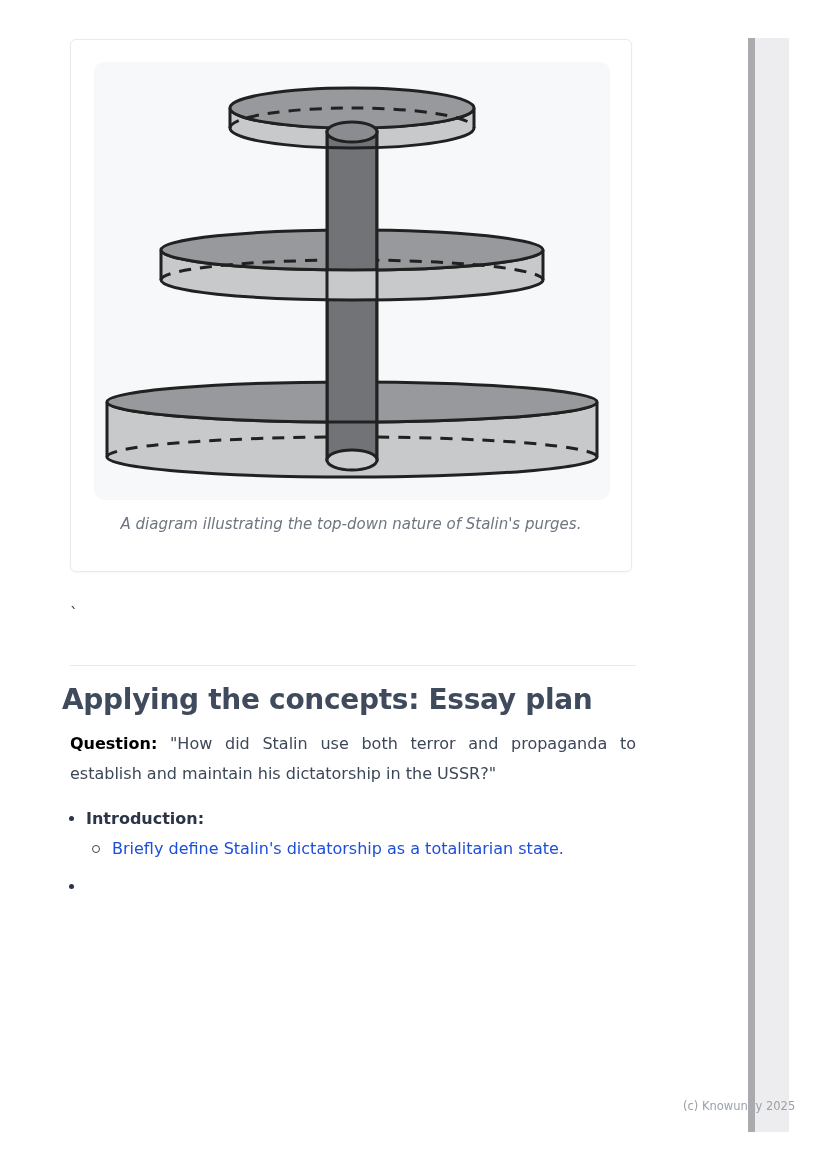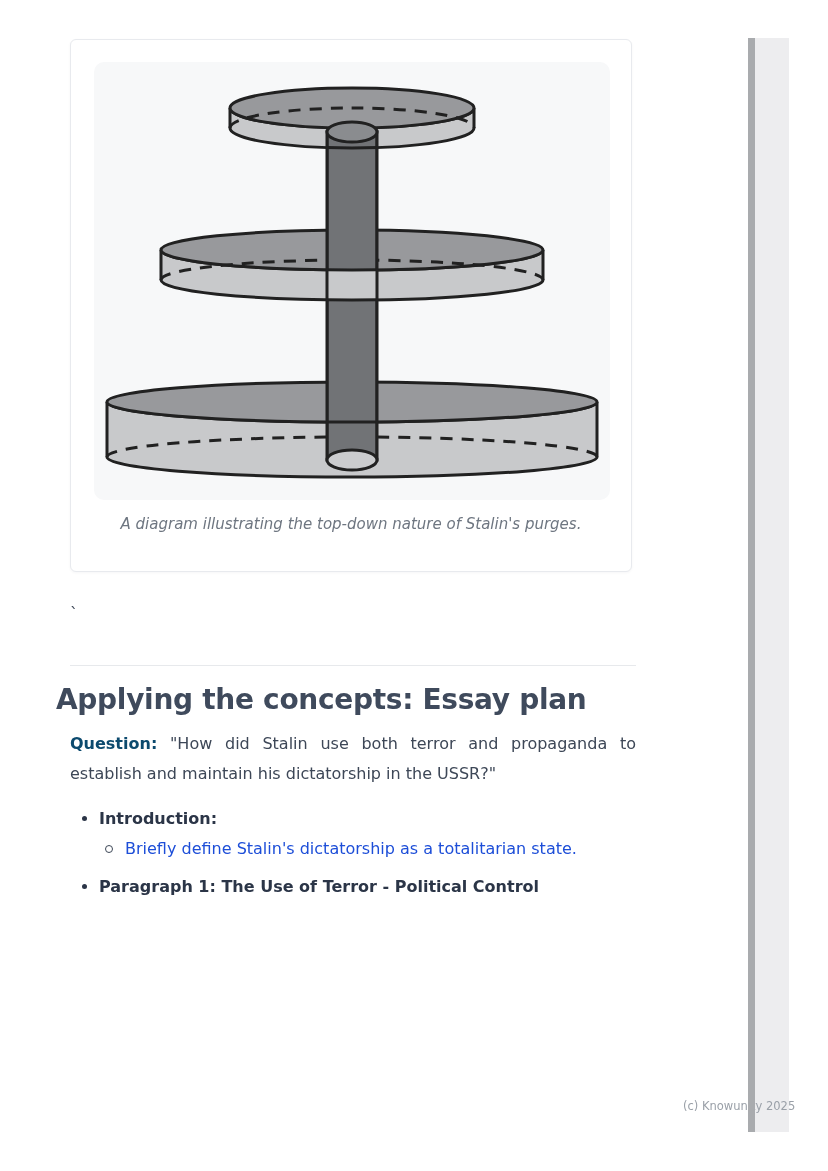--- a/index.html
+++ b/index.html
@@ -29,31 +29,31 @@
   .d-outline{stroke:#212121;stroke-width:3;}
   .d-line{stroke:#212121;stroke-width:3;fill:none;}
   .d-dash{stroke:#212121;stroke-width:3;fill:none;stroke-dasharray:12 9;}
   
   .stray{position:absolute;left:70px;top:604px;font-size:16px;margin:0;}
   .divider{
     position:absolute;left:70px;top:665px;width:566px;height:0;
     border:none;border-top:1px solid #e7e9ec;margin:0;
   }
   .section-heading{
-    position:absolute;left:56px;top:682px;width:566px;margin:0;
+    position:absolute;left:62px;top:682px;width:566px;margin:0;
     font-size:28px;line-height:36px;font-weight:700;letter-spacing:-0.3px;
     color:#3f4a5c;
   }
   .question{
     position:absolute;left:70px;top:729px;width:566px;margin:0;
     font-size:16px;line-height:30px;text-align:justify;color:#3d4757;
   }
-  .question b{color:#0c4a6e;}
+  .question b{color:#000000;}
   
-  .outline{position:absolute;left:75px;top:806px;width:566px;}
+  .outline{position:absolute;left:62px;top:806px;width:566px;}
   ul.l1{list-style:none;margin:0;padding:0;}
   ul.l1>li{position:relative;padding-left:24px;margin:0 0 10px 0;}
   ul.l1>li::before{
     content:"";position:absolute;left:7px;top:10px;width:5px;height:5px;
     border-radius:50%;background:#2b3547;
   }
   .l1-title{display:block;font-size:16px;line-height:25px;font-weight:700;color:#2b3547;}
   ul.l2{list-style:none;margin:5px 0 0 0;padding:0;}
   ul.l2>li{
     position:relative;padding-left:26px;margin:0 0 12px 0;
@@ -136,21 +136,20 @@
 
 <div class="outline">
   <ul class="l1">
     <li>
       <span class="l1-title">Introduction:</span>
       <ul class="l2">
         <li>Briefly define Stalin's dictatorship as a totalitarian state.</li>
       </ul>
     </li>
     <li>
-      <span class="l1-title">Paragraph 1: The Use of Terror - Political Control</span>
       <ul class="l2">
       </ul>
     </li>
   </ul>
 </div>
 
 <div class="footer-copy">(c) Knowunity 2025</div>
 
 <div class="scroll-rail"></div>
 <div class="scroll-thumb"></div>

